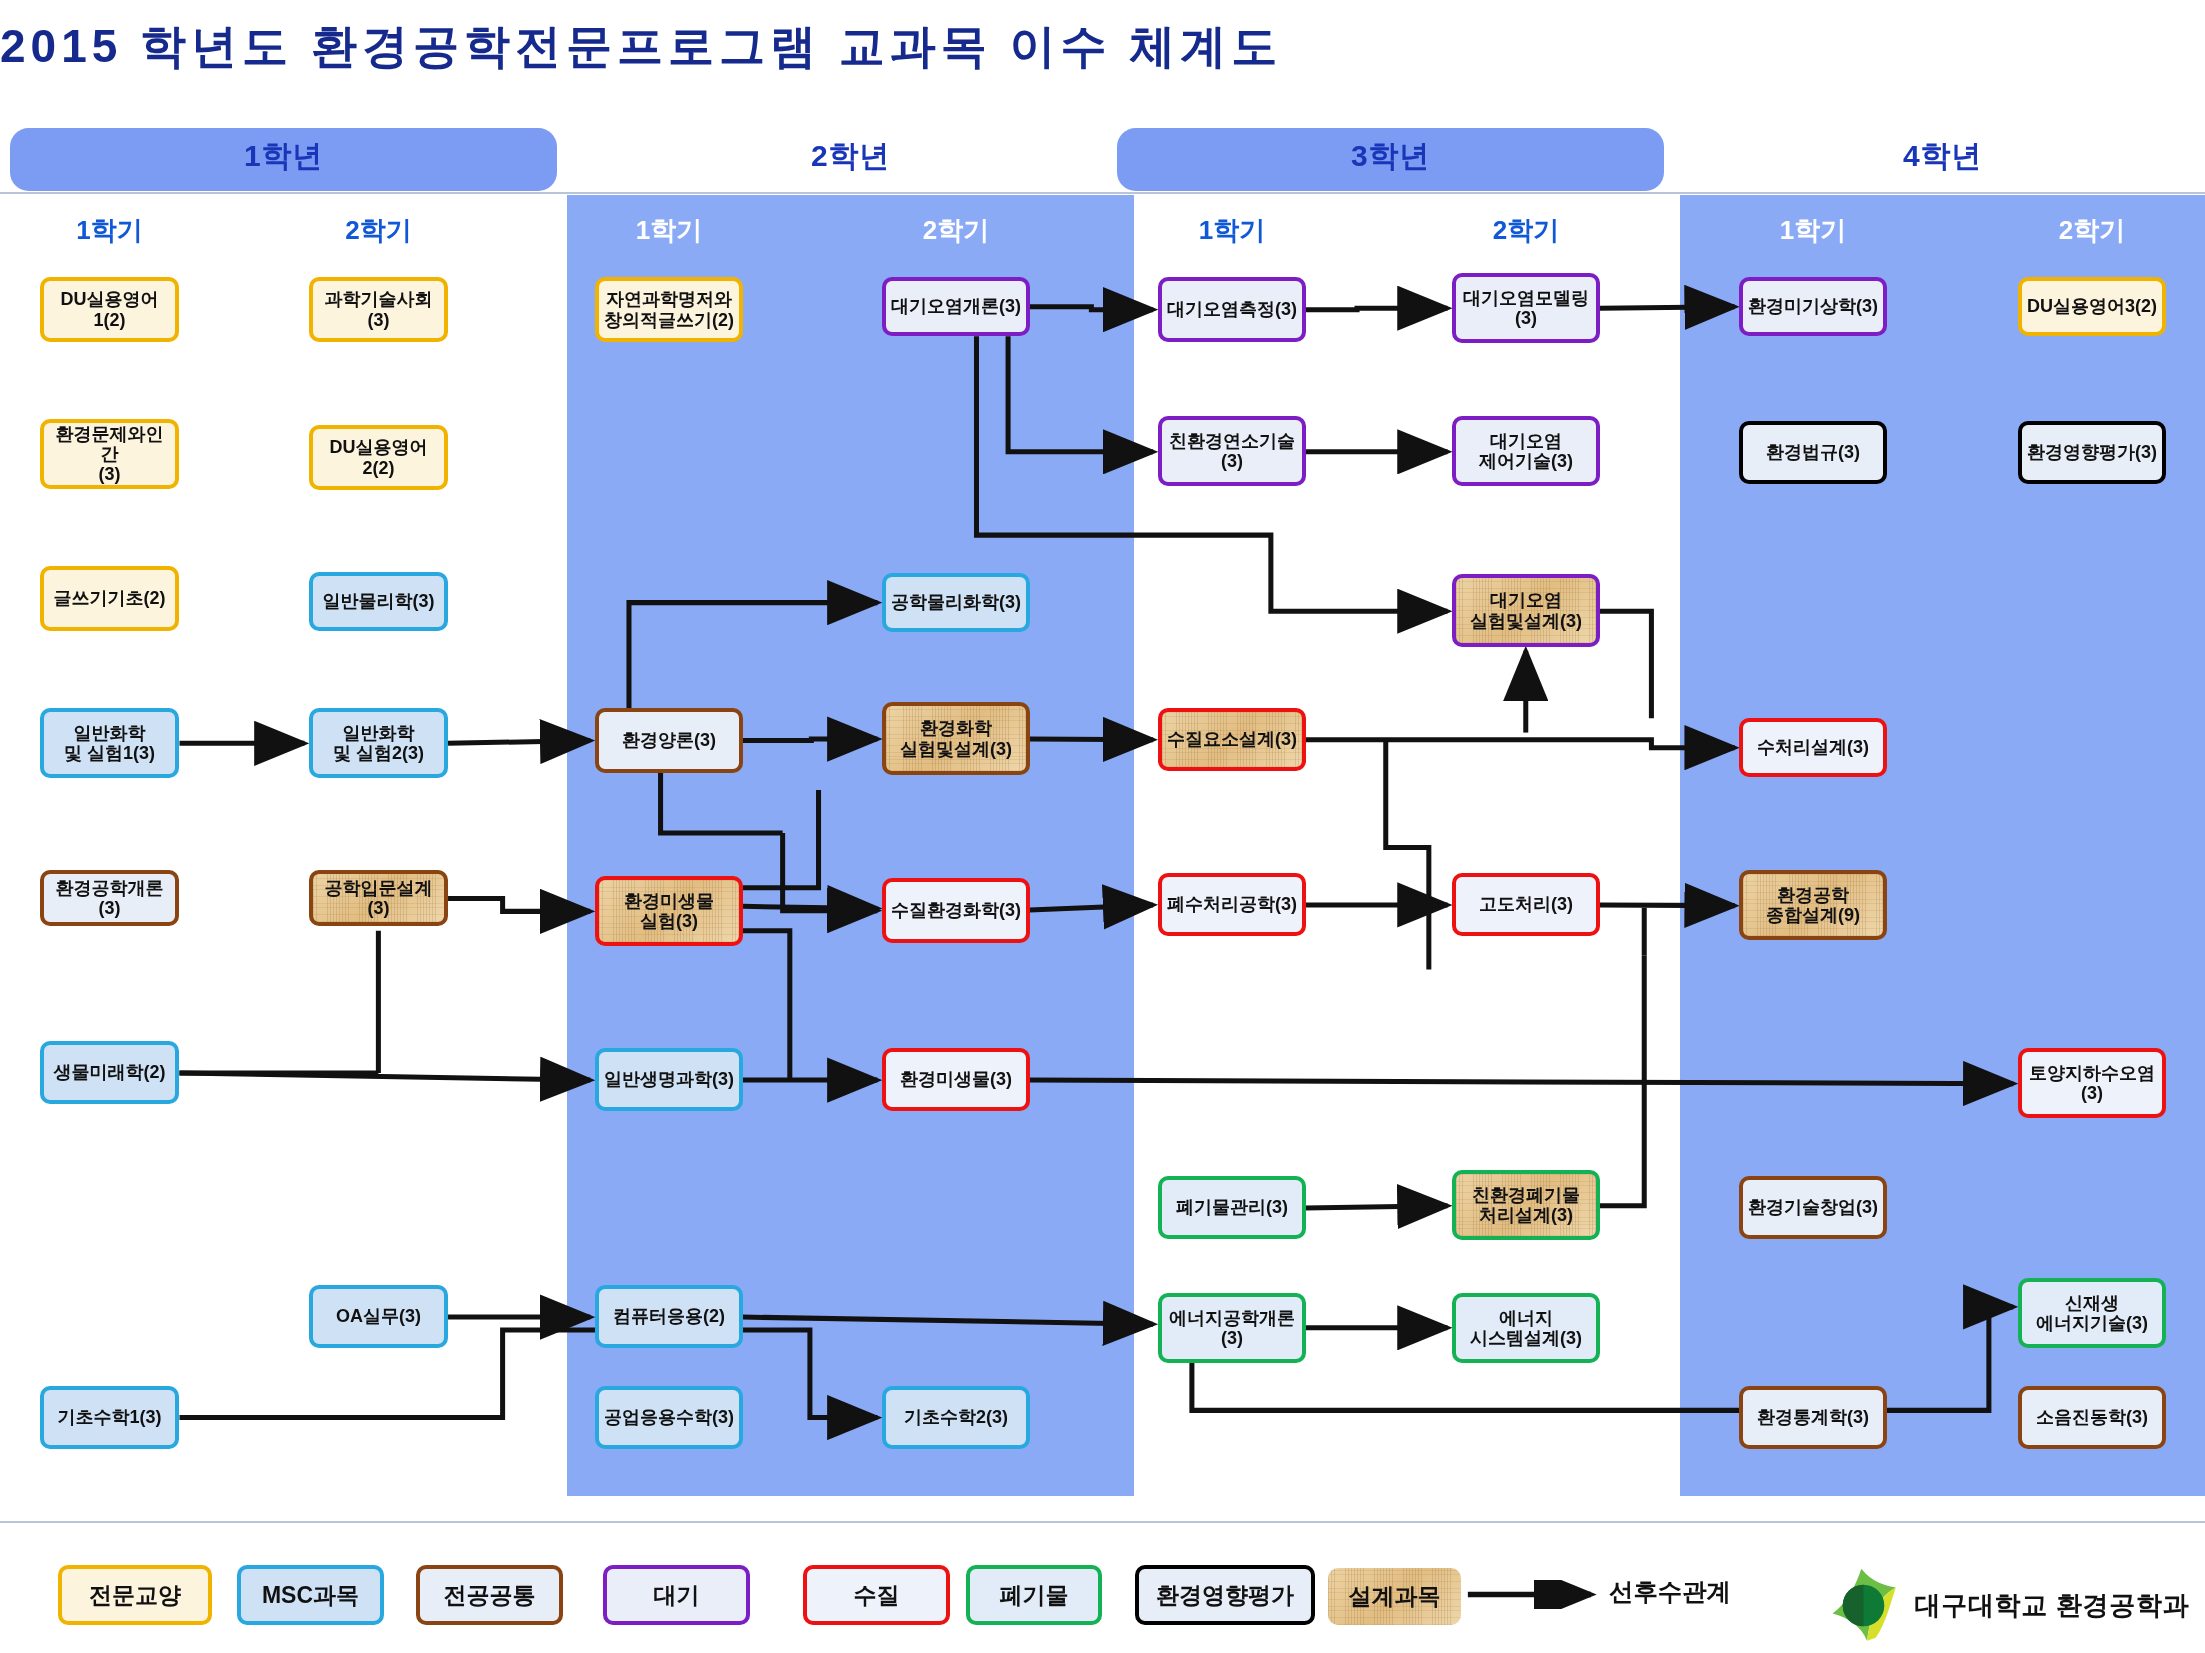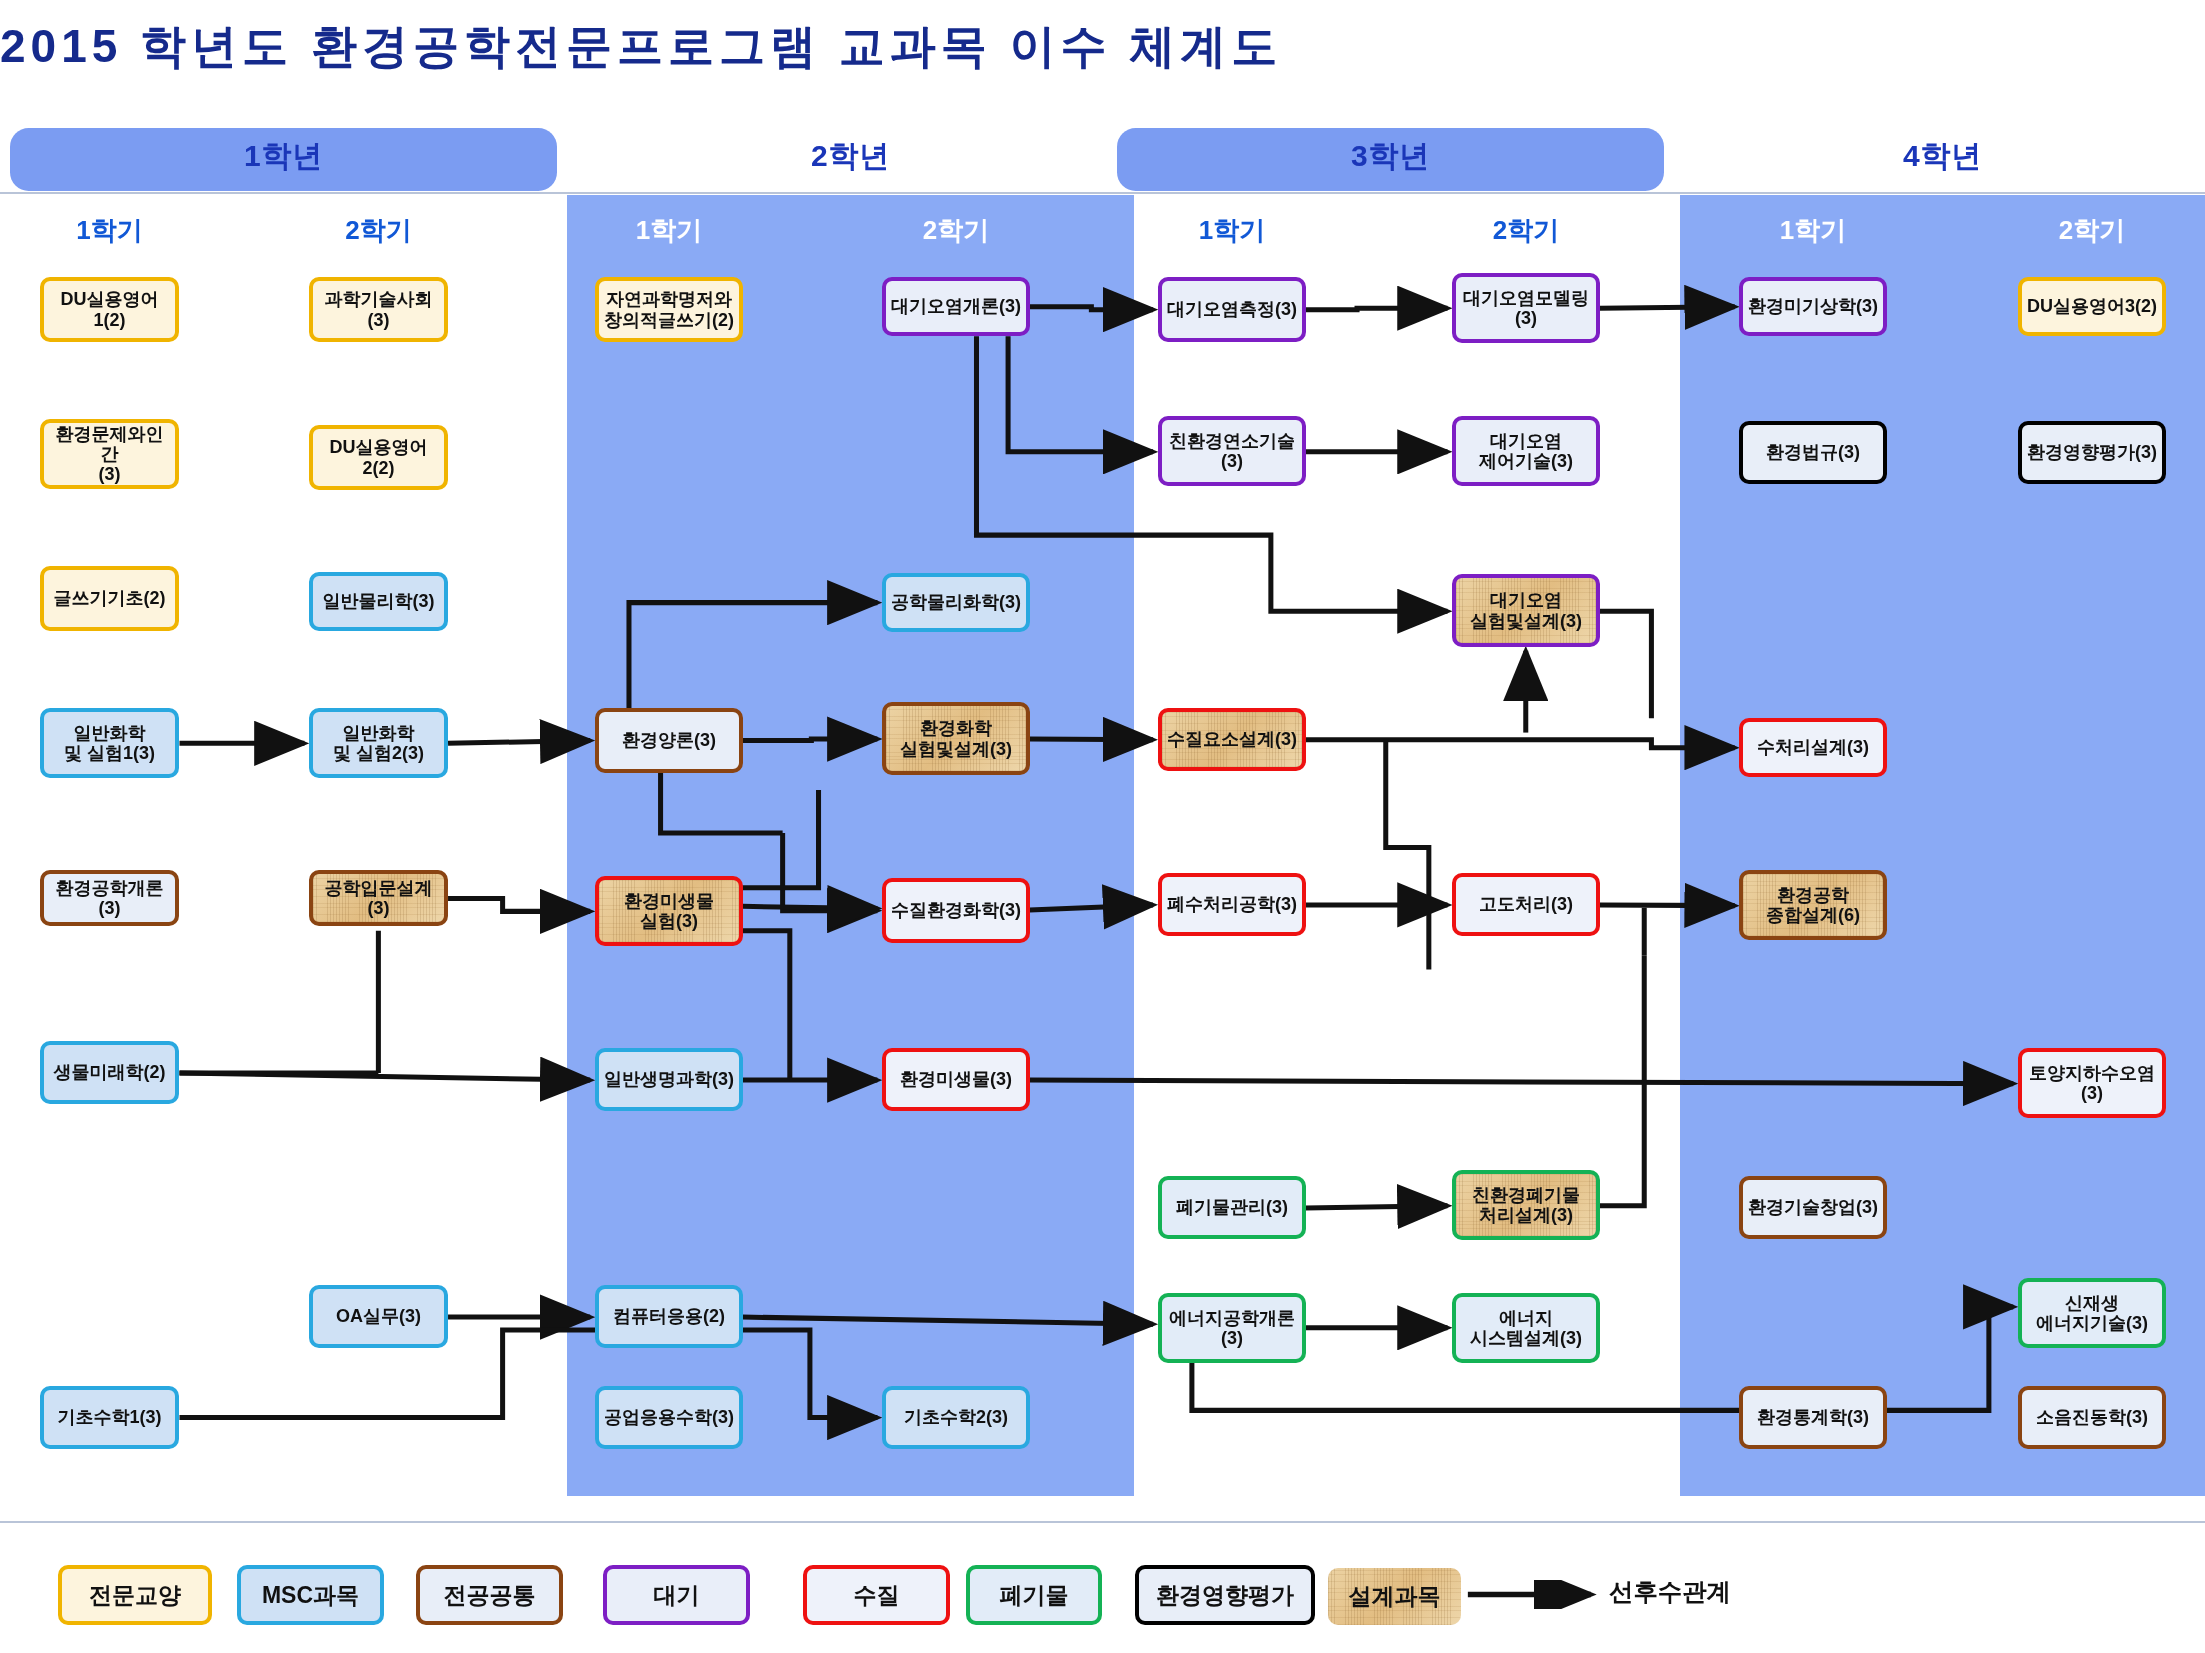--- a/index.html
+++ b/index.html
@@ -302,21 +302,21 @@
         <span>환경미기상학(3)</span>
       </div>
       <div class="box cat-eia" style="left: 1739px; top: 421px; width: 148px; height: 63px;">
         <span>환경법규(3)</span>
       </div>
       <div class="box cat-water" style="left: 1739px; top: 718px; width: 148px; height: 59px;">
         <span>수처리설계(3)</span>
       </div>
       <div class="box cat-common design" style="left: 1739px; top: 870px; width: 148px; height: 70px;">
         <span>환경공학
-종합설계(6)</span>
+종합설계(9)</span>
       </div>
       <div class="box cat-common" style="left: 1739px; top: 1176px; width: 148px; height: 63px;">
         <span>환경기술창업(3)</span>
       </div>
       <div class="box cat-common" style="left: 1739px; top: 1386px; width: 148px; height: 63px;">
         <span>환경통계학(3)</span>
       </div>
       <div class="box cat-gen" style="left: 2018px; top: 277px; width: 148px; height: 59px;">
         <span>DU실용영어3(2)</span>
       </div>
@@ -367,15 +367,24 @@
     <svg style="position:absolute;left:1465px;top:57px;width:136px;height:29px;" viewBox="0 0 190 40">
       <defs>
         <marker id="ah2" markerWidth="11" markerHeight="9" refX="10" refY="4.5" orient="auto">
           <polygon points="0,0 11,4.5 0,9" fill="#111"></polygon>
         </marker>
       </defs>
       <path d="M4,20 L176,20" stroke="#111" stroke-width="8" fill="none" marker-end="url(#ah2)"></path>
     </svg>
     <div id="legarrowlabel" style="left:1609px;top:53px;">선후수관계</div>
 
+    <div id="uniwrap" style="left:1824px;top:43px;">
+      <svg width="79" height="79" viewBox="0 0 110 110">
+        <path d="M52,4 C66,22 86,28 100,30 C82,40 66,58 60,104 C52,84 34,72 12,66 C32,52 44,28 52,4 Z" fill="#6dbe45"></path>
+        <path d="M60,104 C66,58 82,40 100,30 C92,54 86,80 72,100 Z" fill="#d6e02a"></path>
+        <circle cx="55" cy="55" r="29" fill="#0f7a35"></circle>
+        <path d="M55,26 A29,29 0 0,0 55,84 Z" fill="#17612c"></path>
+      </svg>
+      <div id="uniname">대구대학교  환경공학과</div>
+    </div>
   </div>
 </div>
 
 
 </body></html>

